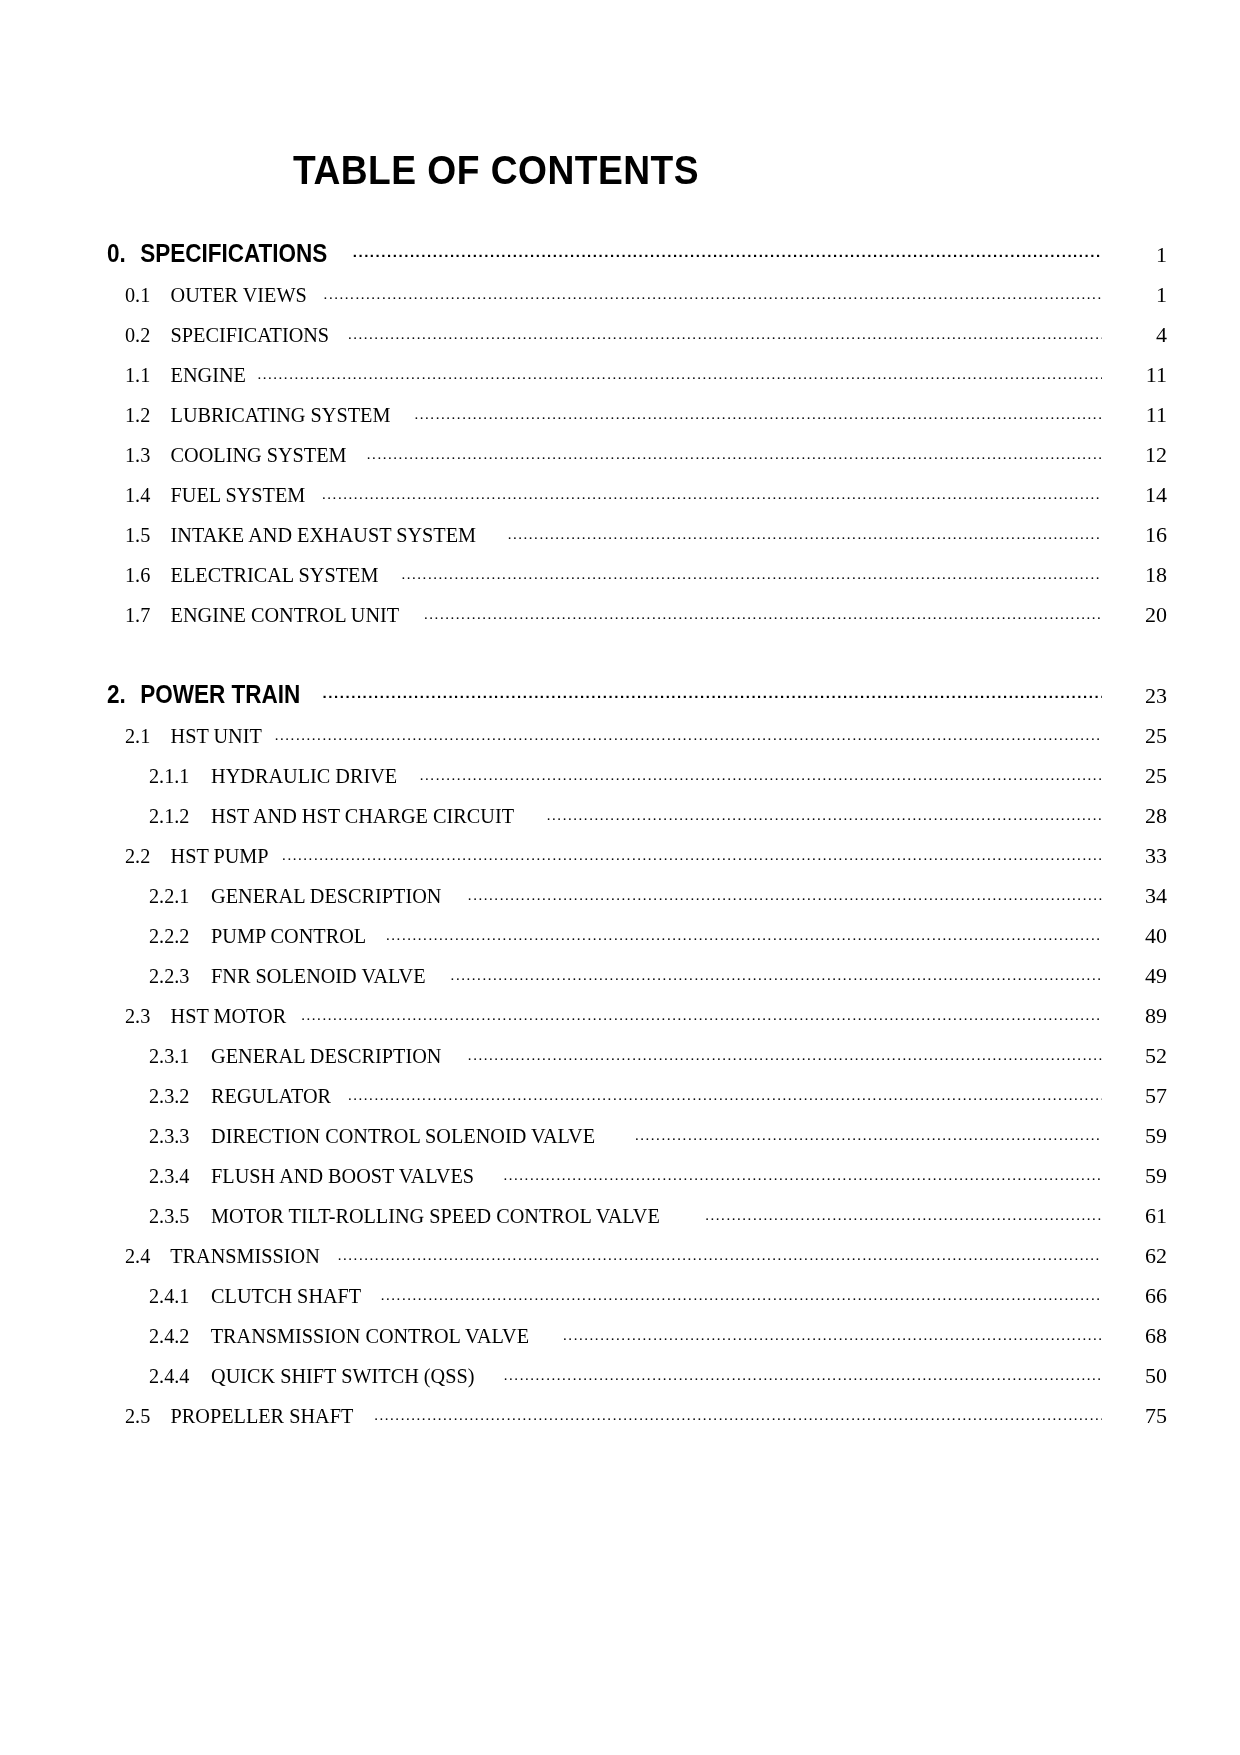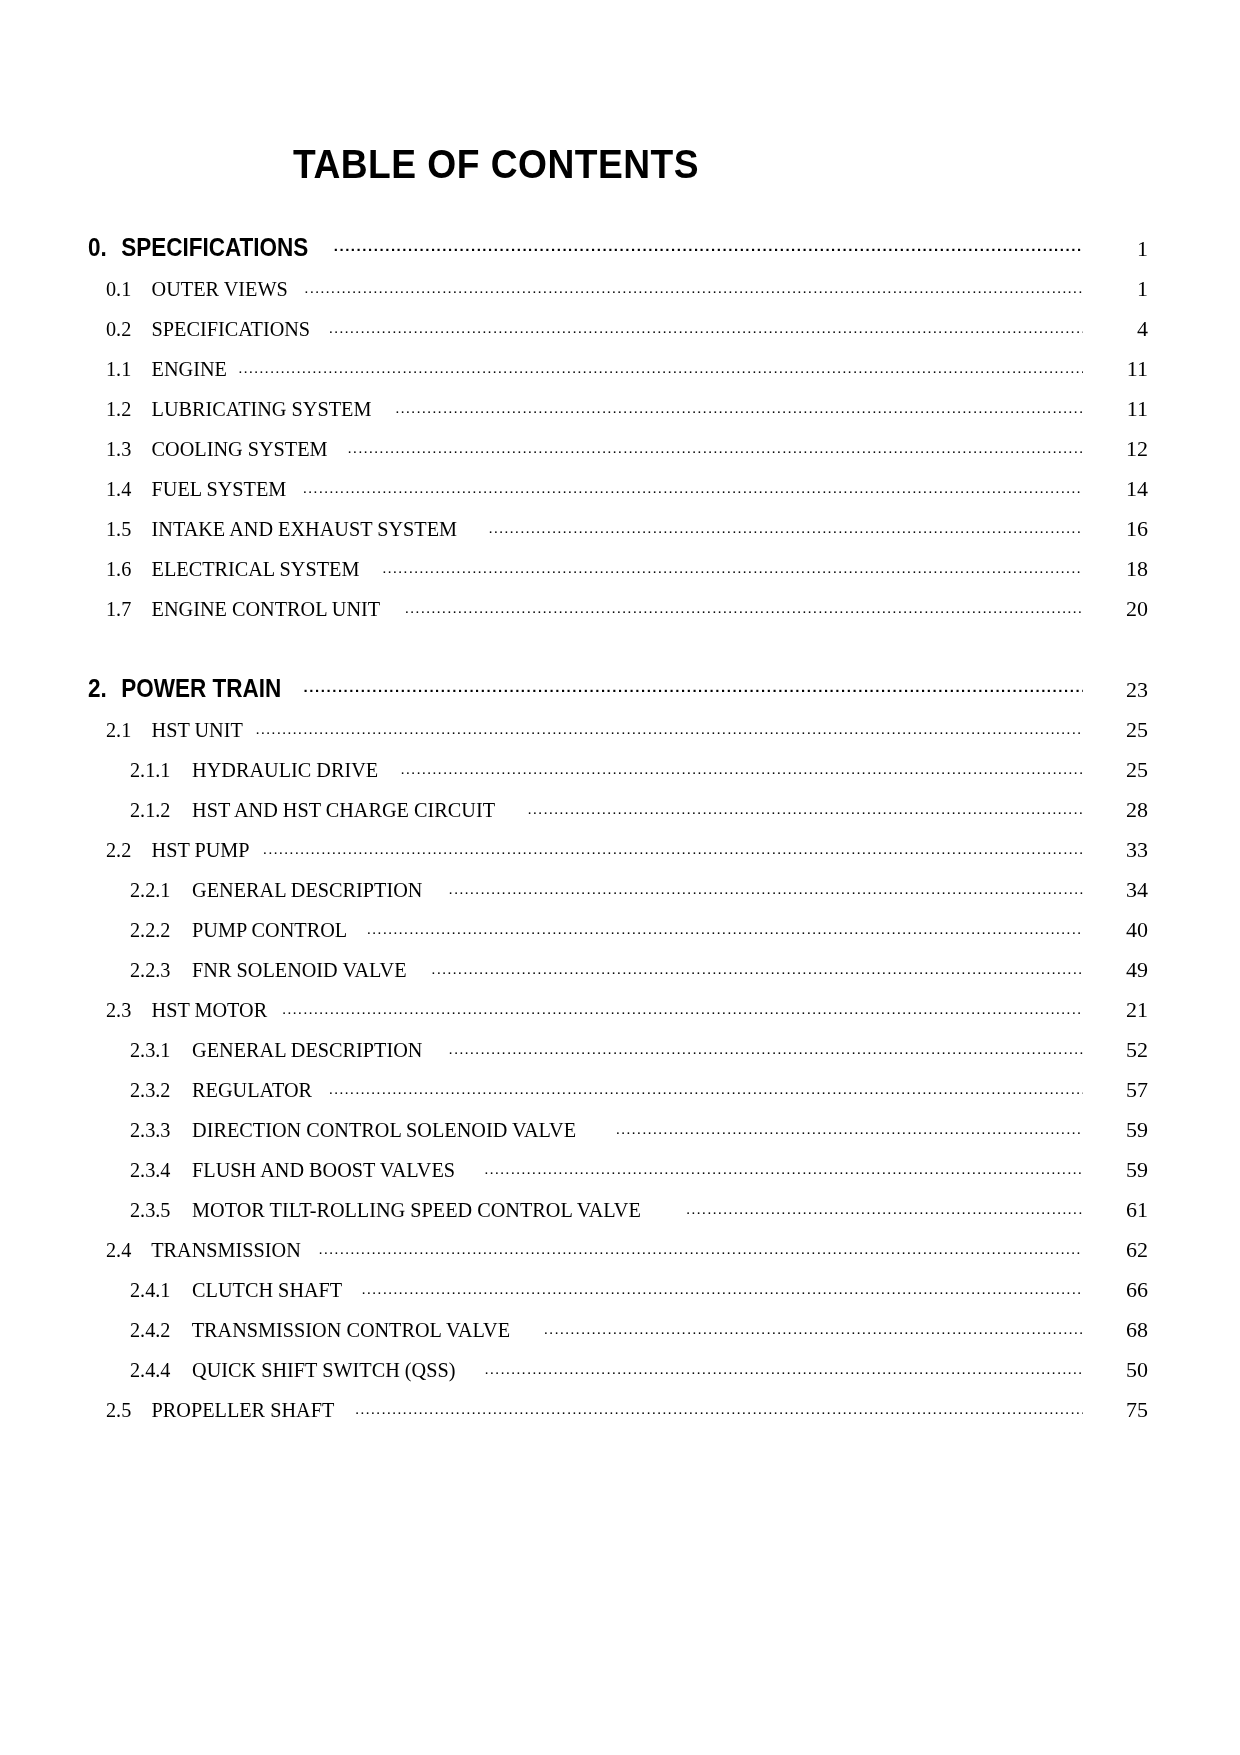--- a/index.html
+++ b/index.html
@@ -12,37 +12,37 @@
     height: 1755px;
     font-family: "Liberation Serif", "DejaVu Serif", serif;
     color: #000000;
     overflow: hidden;
   }
   .page {
     position: relative;
     width: 992px;
     height: 1755px;
     box-sizing: border-box;
-    padding: 0;
+    padding: 6px;
   }
 
   .doc-title {
     text-align: center;
     font-family: "Liberation Sans", "DejaVu Sans", sans-serif;
     font-weight: bold;
     font-size: 40px;
     letter-spacing: 0.5px;
     margin: 0;
     padding-top: 142px;
     transform: scaleX(0.93);
     transform-origin: center center;
   }
 
   .toc {
-    margin: 0;
+    margin: 13px;
     padding: 0;
     list-style: none;
     margin-top: 46px;
   }
 
   .toc-row {
     display: flex;
     align-items: baseline;
     width: 1060px;
     margin-left: 88px;
@@ -222,21 +222,21 @@
         <span class="pageno">40</span>
       </div>
       <div class="toc-row lvl2">
         <span class="label"><span class="num">2.2.3</span> <span class="txt">FNR SOLENOID VALVE</span></span>
         <span class="leader"></span>
         <span class="pageno">49</span>
       </div>
       <div class="toc-row lvl1">
         <span class="label"><span class="num">2.3</span> <span class="txt">HST MOTOR</span></span>
         <span class="leader"></span>
-        <span class="pageno">21</span>
+        <span class="pageno">89</span>
       </div>
       <div class="toc-row lvl2">
         <span class="label"><span class="num">2.3.1</span> <span class="txt">GENERAL DESCRIPTION</span></span>
         <span class="leader"></span>
         <span class="pageno">52</span>
       </div>
       <div class="toc-row lvl2">
         <span class="label"><span class="num">2.3.2</span> <span class="txt">REGULATOR</span></span>
         <span class="leader"></span>
         <span class="pageno">57</span>

